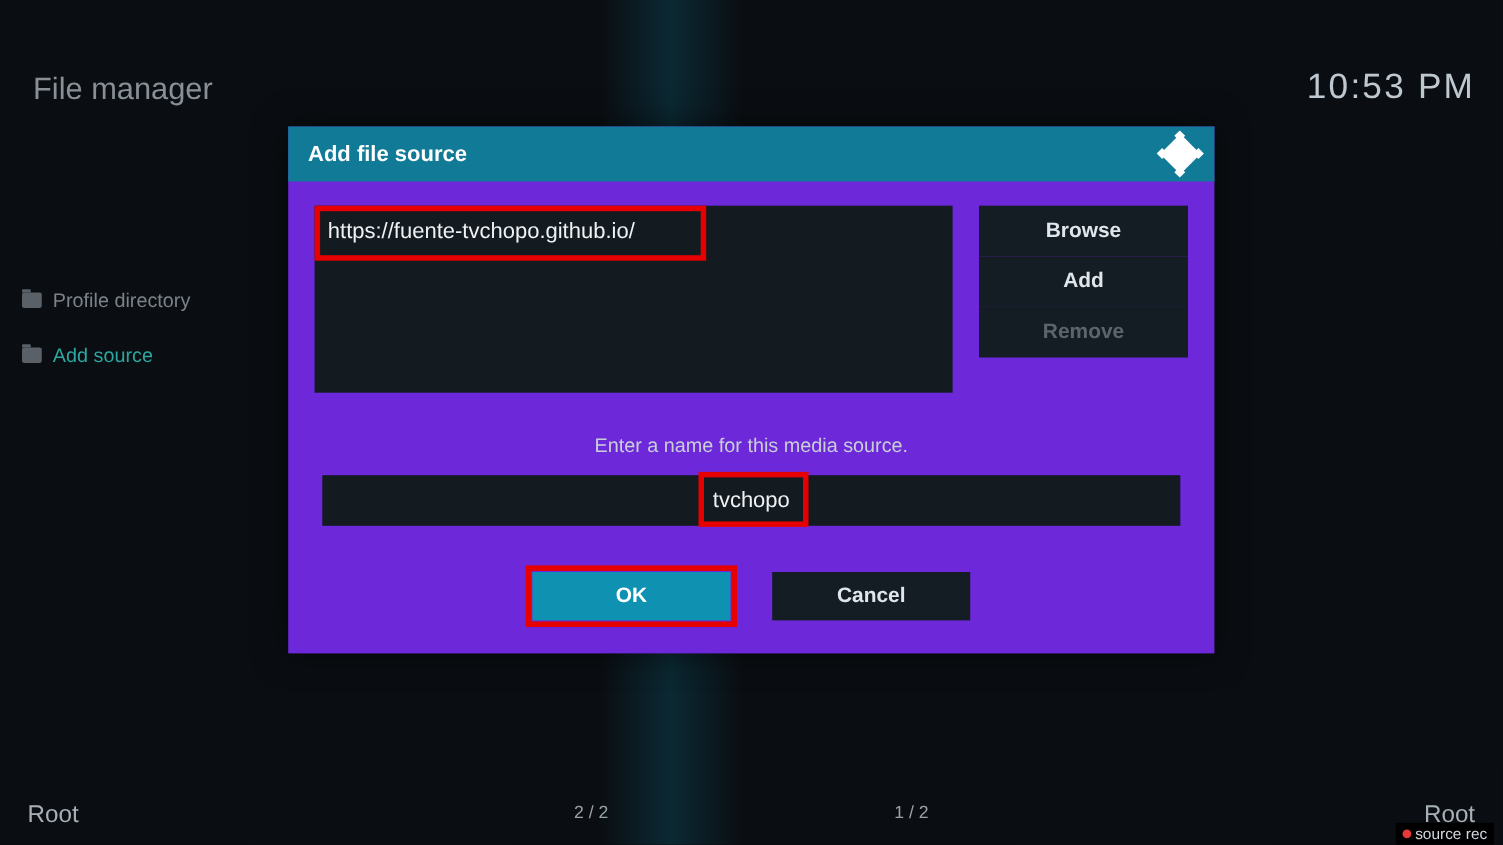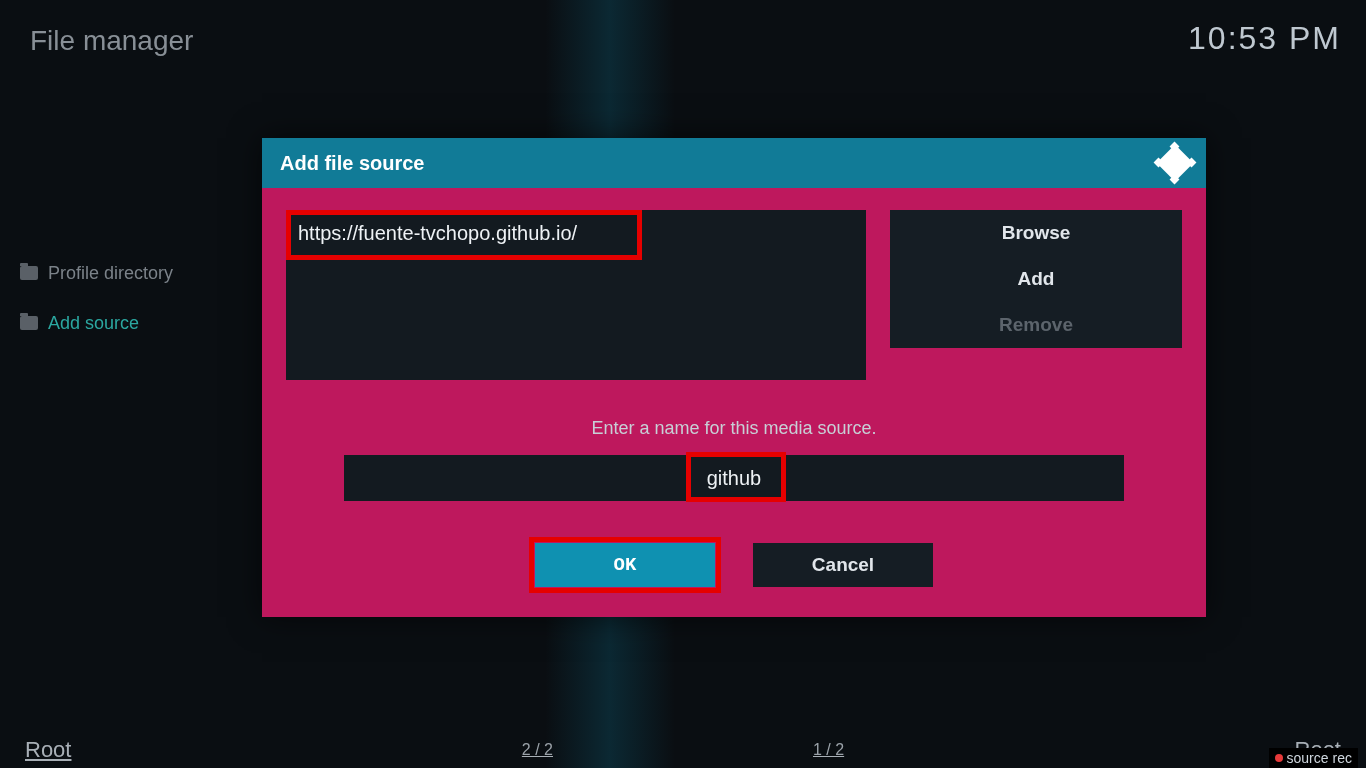--- a/index.html
+++ b/index.html
@@ -22,21 +22,21 @@
   .topbar {
     position: absolute;
     top: 20px; left: 30px; right: 25px;
     display: flex;
     justify-content: space-between;
     align-items: flex-end;
     color: #888f96;
     font-size: 28px;
     font-weight: 400;
   }
-  .clock { color: #bfc8d0; font-size: 32px; font-weight: 300; letter-spacing: 2px;}
+  .clock { color: #bfc8d0; font-size: 32px; font-weight: 300; letter-spacing: 2px; margin-top: 40px;}
   
   .sidebar {
     position: absolute;
     left: 20px;
     top: 248px;
     width: 220px;
   }
   .side-item {
     display: flex;
     align-items: center;
@@ -53,51 +53,49 @@
     position: relative;
   }
   .folder-ic::before{
     content:"";
     position:absolute; top:-3px; left:0;
     width:8px; height:3px; background:#5a6067; border-radius:1px 1px 0 0;
   }
   
   .bottombar {
     position: absolute;
-    left: 0; right: 0; bottom: 5px;
+    left: 0; right: 0; bottom: 15px;
     display: flex;
     align-items: center;
     font-size: 22px;
     color: #a8afb6;
     padding: 0 25px;
-    text-decoration: underline;
   }
   .bottom-spacer { flex: 1; }
   .counter { margin: 0 130px; font-size: 16px; color: #9aa1a8;}
   .screenrec {
     position: absolute;
     right: 8px; bottom: 0;
     font-size: 14px;
     color: #cfd6dd;
     background: #000;
     padding: 2px 6px;
     display: flex;
     align-items: center;
     gap: 4px;
   }
   .rec-dot { width:8px; height:8px; background:#e63939; border-radius:50%; }
   .thin { font-weight: 300; }
   
   .dialog {
     position: absolute;
     left: 262px; top: 115px;
-    width: 944px;
-    background: #be185d;
+    width: 842px;
+    background: #6d28d9;
     box-shadow: 0 0 30px rgba(0,0,0,.6);
-    margin-top: 23px;
   }
   .dlg-header {
     background: #117b97;
     height: 50px;
     display: flex;
     align-items: center;
     justify-content: space-between;
     padding: 0 18px;
     color: #fff;
     font-size: 20px;
@@ -179,21 +177,21 @@
   .main-btn {
     width: 180px;
     height: 44px;
     display: flex;
     align-items: center;
     justify-content: center;
     font-size: 19px;
     font-weight: 700;
     cursor: pointer;
   }
-  .ok-btn { background: #0f91b1; color: #fff; font-family: Liberation Mono, monospace; }
+  .ok-btn { background: #0f91b1; color: #fff; }
   .cancel-btn { background: #151d24; color: #e1e6eb; }
   .hl-wrap { position: relative; }
   .hl-over {
     position:absolute;
     border:5px solid #e60000;
     pointer-events:none;
   }
 </style>
 </head>
 <body>
@@ -243,21 +241,21 @@
           </div>
         <div class="btn disabled">
             <span>Remove</span>
           </div>
       </div>
     </div>
 
     <div class="instr2">Enter a name for this media source.</div>
 
     <div class="name-input hl-wrap">
-      <span>github</span>
+      <span>tvchopo</span>
       <span class="hl-over" style="left:342px; top:-3px; width:100px; height:50px;"></span>
     </div>
 
     <div class="btn-row">
       <div class="hl-wrap">
         <div class="main-btn ok-btn">
             <span>OK</span>
           </div>
         <span class="hl-over" style="left:-6px; top:-6px; right:-6px; bottom:-6px;"></span>
       </div>

